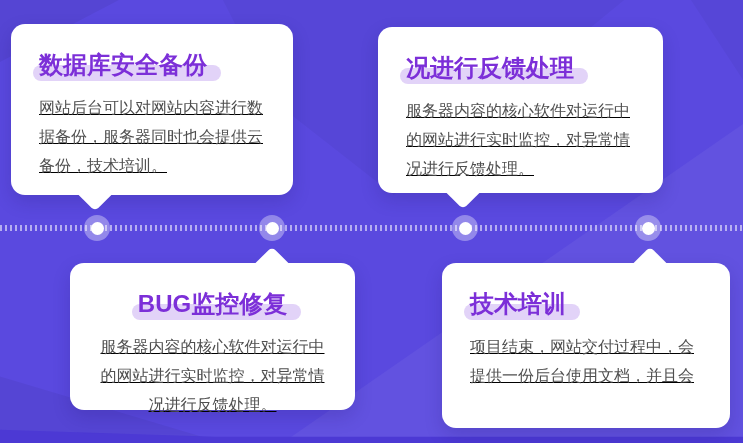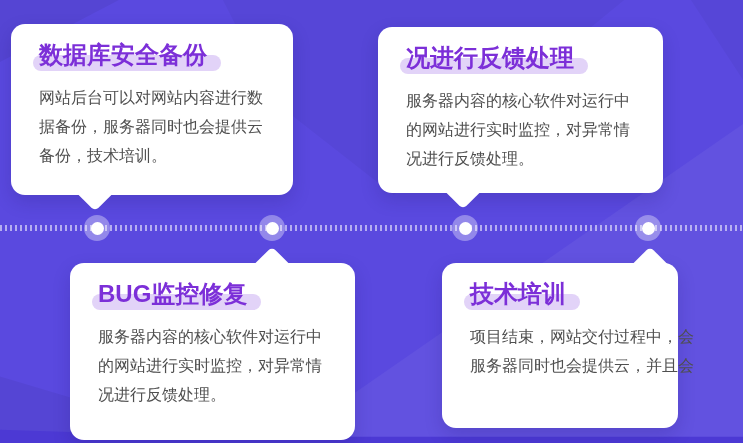--- a/index.html
+++ b/index.html
@@ -35,27 +35,28 @@
   }
   .node .node-dot{
     position:absolute;left:6.5px;top:6.5px;width:13px;height:13px;
     border-radius:50%;background:var(--node-dot,#fff);
   }
   .node.n1{left:84px;} .node.n2{left:259px;} .node.n3{left:452px;} .node.n4{left:635px;}
 
   
   .card{
     position:absolute;background:var(--card-bg,#fff);border-radius:14px;
-    padding:16px 28px 0;box-sizing:border-box;z-index:2;
+    padding:26px 28px 0;box-sizing:border-box;z-index:2;
     box-shadow:0 7px 18px rgba(30,16,100,.18);
+    text-decoration:underline;
   }
   .card.c1{left:11px; top:24px; width:282px;height:171px;}
   .card.c2{left:378px;top:27px; width:285px;height:166px;}
-  .card.c3{left:70px; top:263px;width:285px;height:177px;}
-  .card.c4{left:442px;top:263px;width:236px;height:165px;}
+  .card.c3{left:70px; top:263px;width:285px;height:147px;text-align:center;}
+  .card.c4{left:442px;top:263px;width:288px;height:165px;}
 
   .card-title{
     position:relative;display:inline-block;
     font-size:24px;font-weight:bold;line-height:30px;
     color:var(--title-color,#7c2fd8);
   }
   .title-highlight{
     position:absolute;left:-6px;right:-14px;bottom:-1px;height:16px;
     background:var(--title-highlight,#e2d3f8);border-radius:9px;z-index:0;
   }
@@ -145,18 +146,18 @@
     <div class="pointer up"></div>
   </div>
 
   <div class="card c4">
     <div class="card-title">
       <span class="title-highlight"></span>
       <span class="title-text">技术培训</span>
     </div>
     <div class="card-body">
       <div class="bline">项目结束，网站交付过程中，会</div>
-      <div class="bline">服务器同时也会提供云，并且会</div>
+      <div class="bline">提供一份后台使用文档，并且会</div>
     </div>
     <div class="pointer up"></div>
   </div>
 
 </div>
 
 </body></html>

